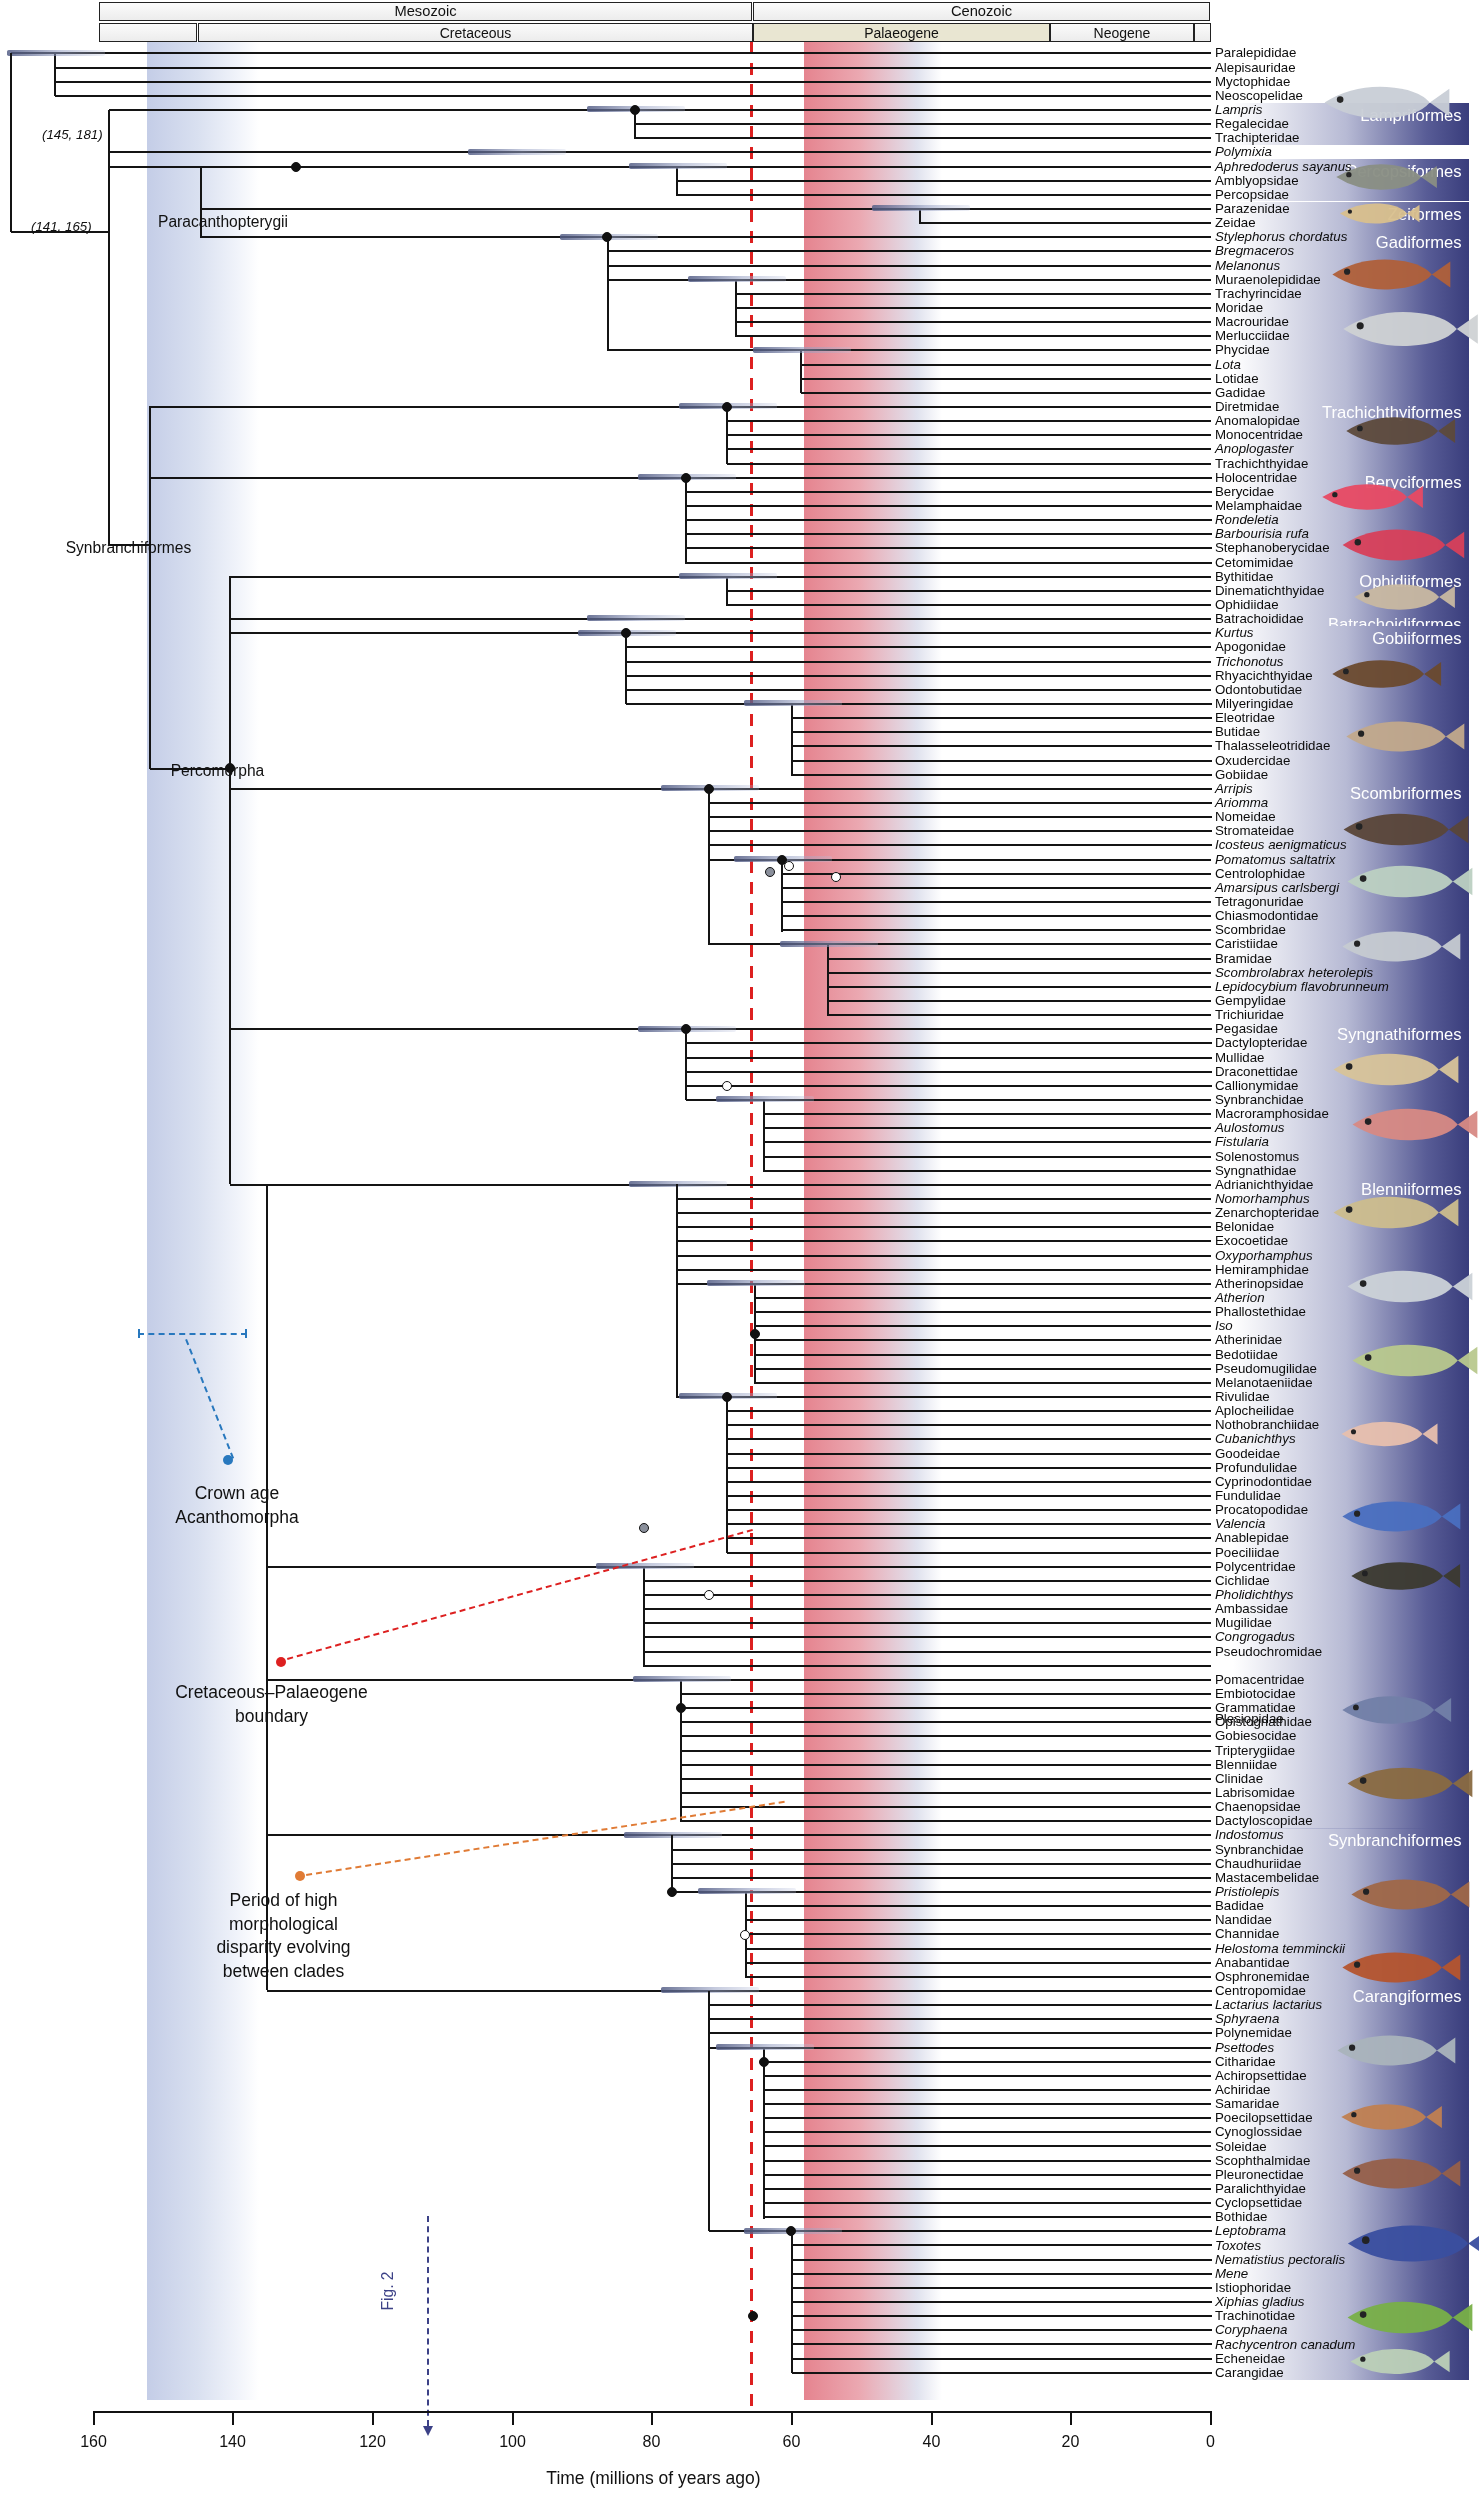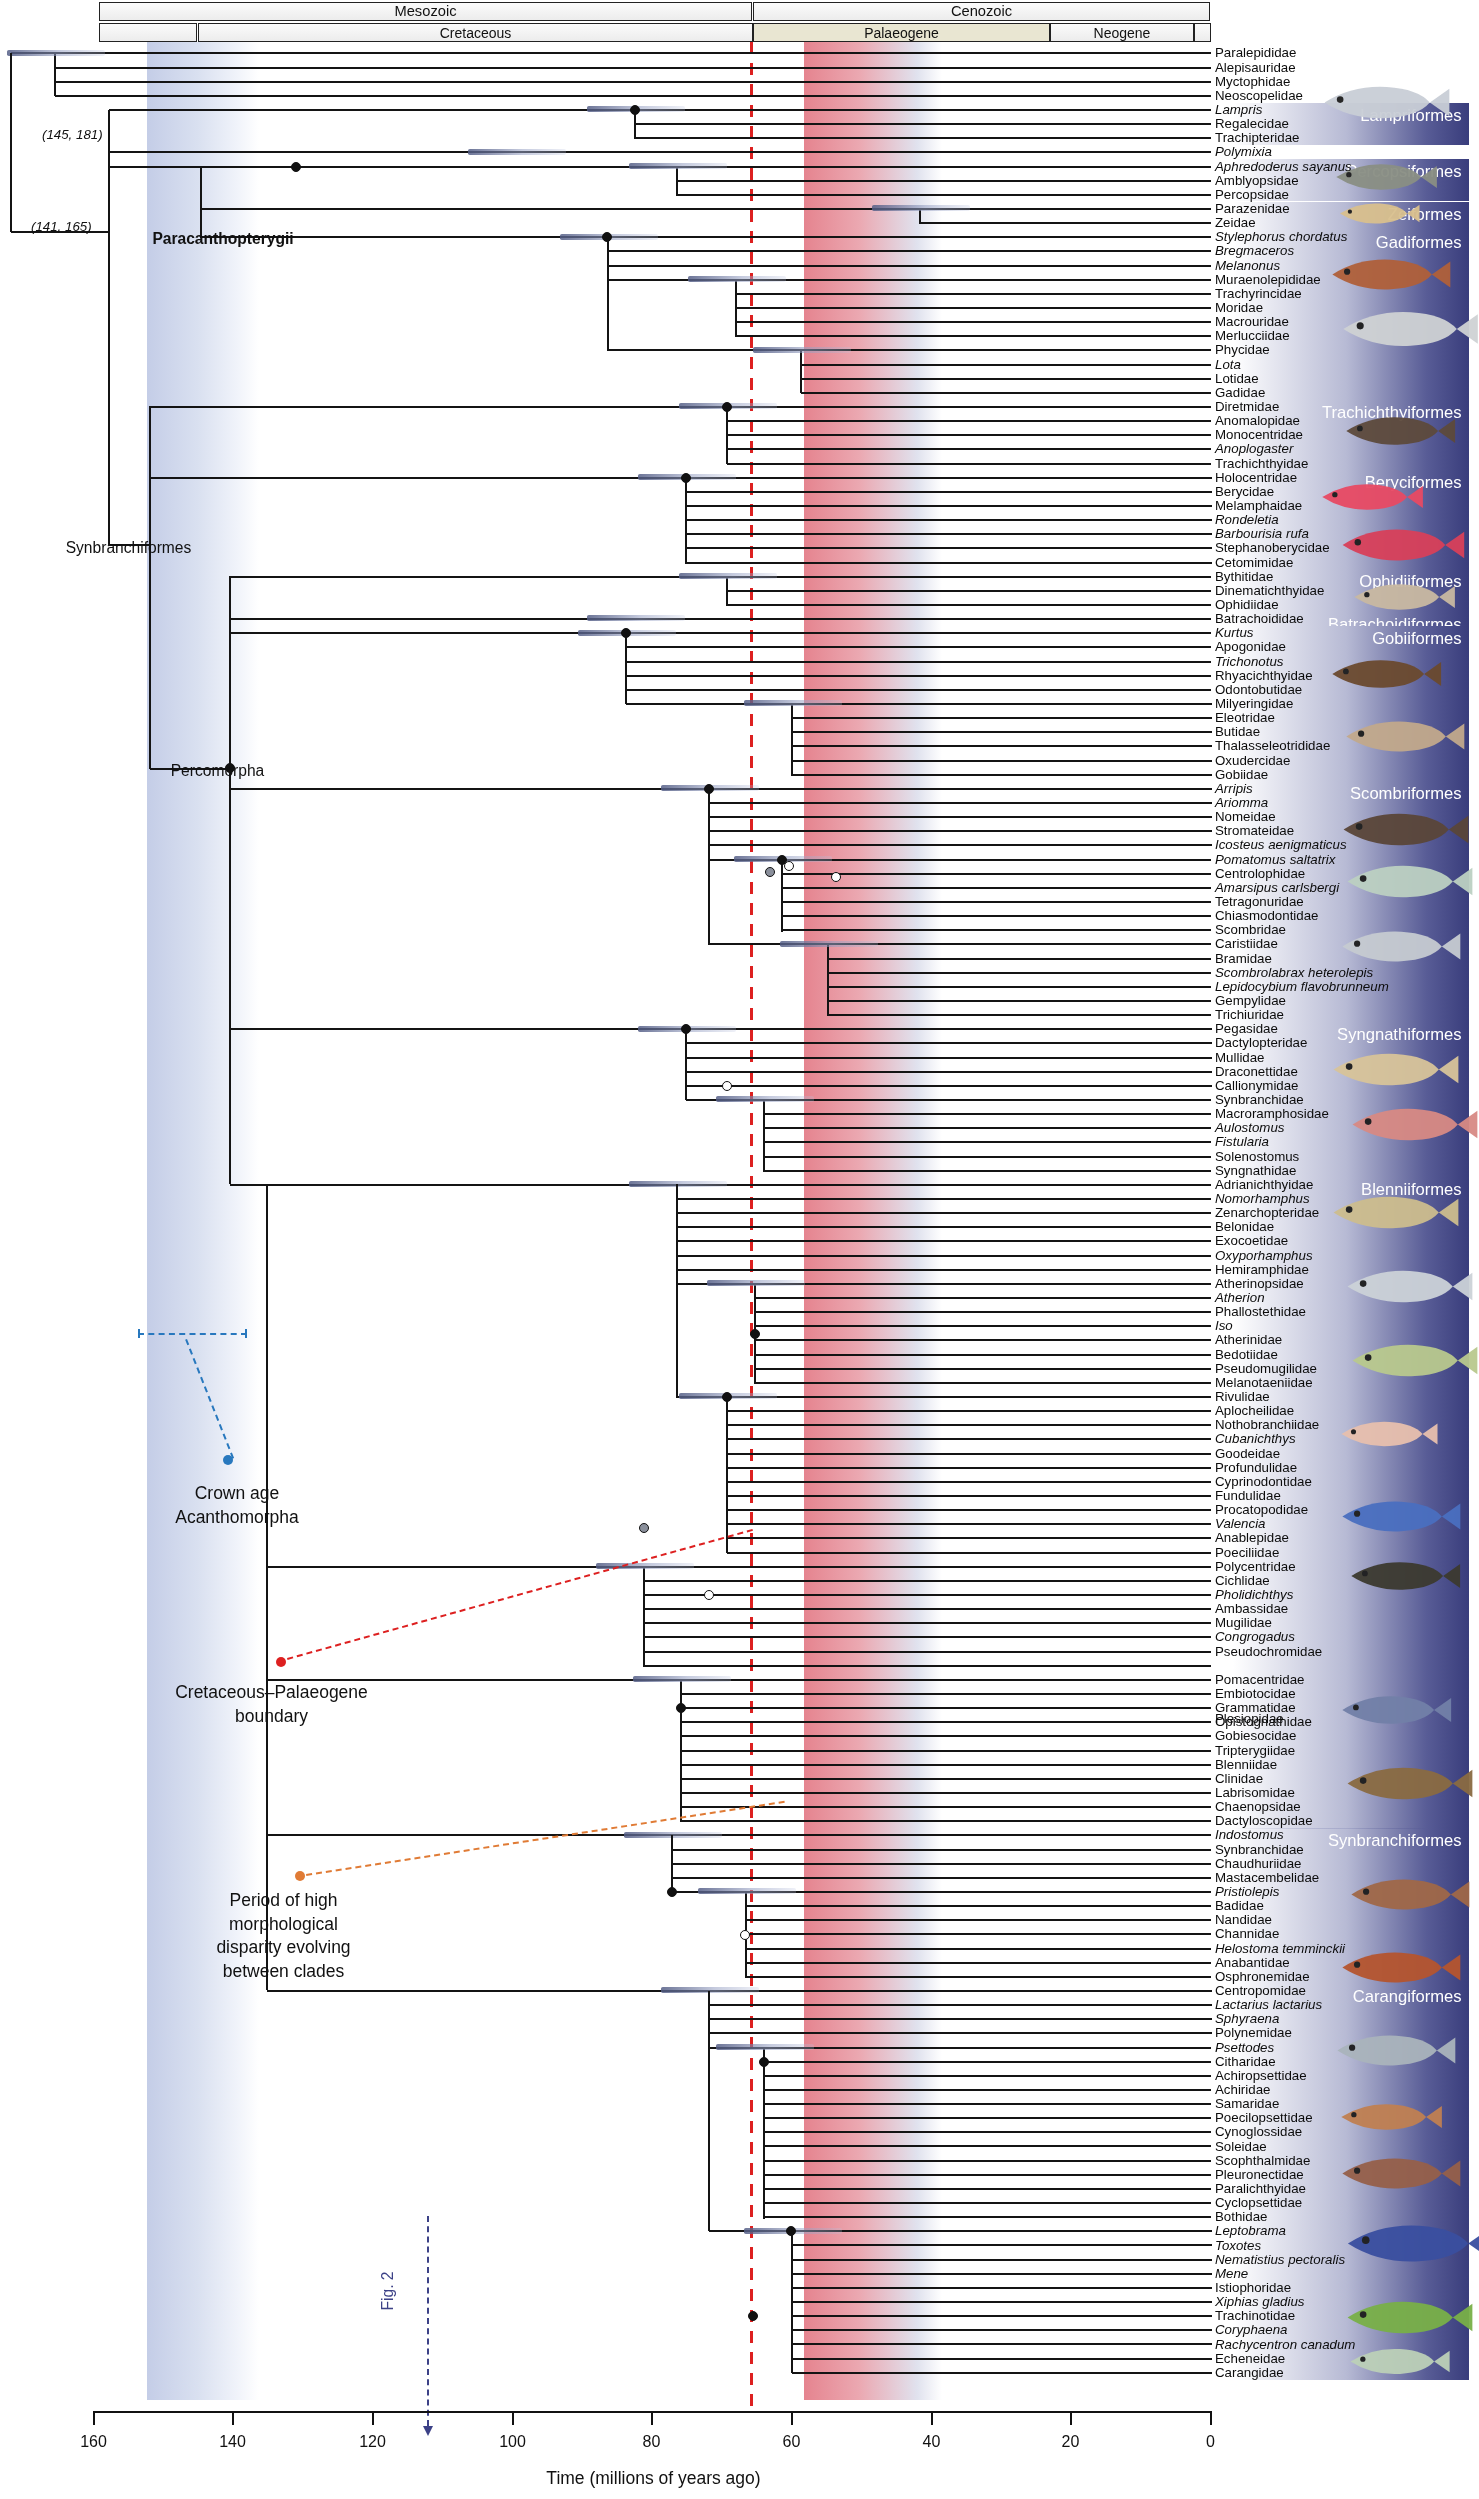--- a/index.html
+++ b/index.html
@@ -704,21 +704,21 @@
       <div class="node o" style="left:722px;top:1081px;"></div>
       <div class="node o" style="left:704px;top:1590px;"></div>
       <div class="node o" style="left:740px;top:1930px;"></div>
       <div class="node g" style="left:765px;top:867px;"></div>
       <div class="node g" style="left:639px;top:1523px;"></div>
     </div>
 
   <div class="rootlab" style="left:42px;top:127px;">(145, 181)</div>
   <div class="rootlab" style="left:31px;top:219px;">(141, 165)</div>
 
-  <div class="ann" style="left:138px;top:228px;width:170px;font-size:15.6px;font-weight:bold;">Paracanthopterygii</div>
+  <div class="ann" style="left:138px;top:211px;width:170px;font-size:15.6px;">Paracanthopterygii</div>
   <div class="ann" style="left:55px;top:537px;width:147px;font-size:15.6px;">Synbranchiformes</div>
   <div class="ann" style="left:144px;top:760px;width:147px;font-size:15.6px;">Percomorpha</div>
 
   <div class="dash" style="left:138px;top:1333px;width:109px;border-top:2.3px dashed #2878be;"></div>
   <div class="abs" style="left:138px;top:1329px;width:2.3px;height:9.2px;background:#2878be;"></div>
   <div class="abs" style="left:245px;top:1329px;width:2.3px;height:9.2px;background:#2878be;"></div>
   <div class="dash" style="left:187px;top:1339px;width:128px;border-top:2.3px dashed #2878be;transform:rotate(68.4deg);"></div>
   <div class="dot" style="left:223px;top:1455px;background:#2878be;"></div>
   <div class="ann" style="left:145px;top:1482px;width:184px;font-size:17.5px;">
     <div>Crown age</div>

